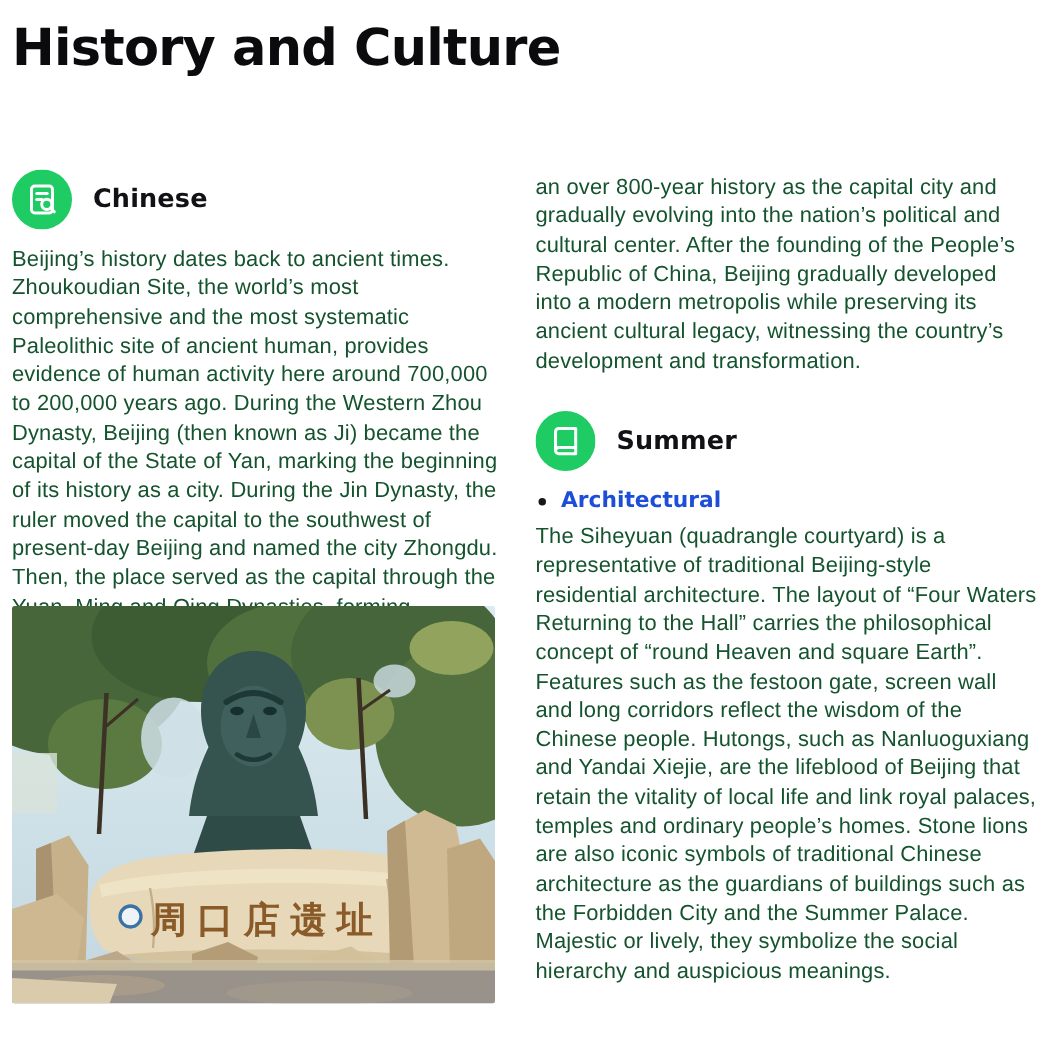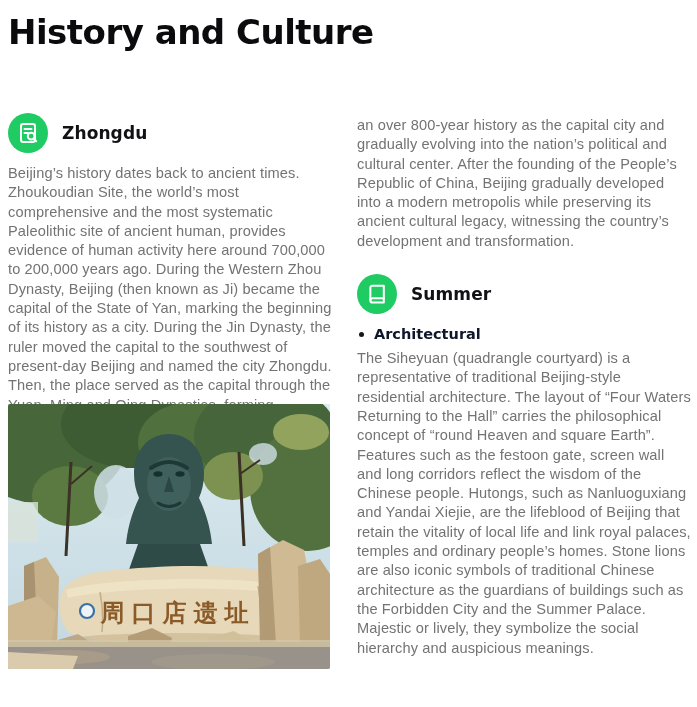--- a/index.html
+++ b/index.html
@@ -15,30 +15,30 @@
   .col{position:absolute;top:112px;}
   .col-left{left:8px;width:330px;}
   .col-right{left:357px;width:334px;}
   .section-header{display:flex;align-items:center;gap:14px;height:42px;margin:0 0 10px 0;}
   .icon-circle{width:40px;height:40px;flex:0 0 40px;display:block;}
   .section-heading{
     margin:0;font-family:"DejaVu Sans",sans-serif;font-weight:700;
     font-size:17px;color:#121216;letter-spacing:0.1px;
   }
   .body-text{
-    margin:0;font-size:14.6px;line-height:19.3px;color:#737373;
+    margin:0;font-size:14.6px;line-height:19.3px;color:#14532d;
     letter-spacing:0.12px;
   }
   .col-right .first-par{margin-top:4px;}
   .culture-header{margin-top:22px;}
   .bullet-row{display:flex;align-items:center;gap:10px;margin:11px 0 7px 2px;}
   .bullet-dot{width:5px;height:5px;border-radius:50%;background:#17171b;flex:0 0 5px;}
   .bullet-label{
     font-family:"DejaVu Sans",sans-serif;font-weight:700;
-    font-size:14.5px;color:#0f172a;
+    font-size:14.5px;color:#1d4ed8;
   }
   .photo{
     position:absolute;left:8px;top:404px;width:322px;height:265px;
     overflow:hidden;border-radius:2px;background:#cfdfe6;
   }
   .photo svg{display:block;}
   .inscription{
     font-family:"DejaVu Sans",sans-serif;font-weight:700;
   }
 </style>
@@ -56,21 +56,21 @@
           <circle cx="20" cy="20" r="20" fill="#1fcb63"></circle>
           <g stroke="#ffffff" stroke-width="2" fill="none" stroke-linecap="round" stroke-linejoin="round">
             <rect x="13" y="11" width="14" height="18" rx="2.2"></rect>
             <line x1="16.5" y1="16" x2="23.5" y2="16"></line>
             <line x1="16.5" y1="20" x2="20" y2="20"></line>
             <circle cx="23.2" cy="23.2" r="3.4" fill="#1fcb63"></circle>
             <line x1="25.7" y1="25.7" x2="28.2" y2="28.2"></line>
           </g>
         </svg>
       </span>
-      <h2 class="section-heading">Zhongdu</h2>
+      <h2 class="section-heading">Chinese</h2>
     </div>
     <p class="body-text">Beijing’s history dates back to ancient times. Zhoukoudian Site, the world’s most comprehensive and the most systematic Paleolithic site of ancient human, provides evidence of human activity here around 700,000 to 200,000 years ago. During the Western Zhou Dynasty, Beijing (then known as Ji) became the capital of the State of Yan, marking the beginning of its history as a city. During the Jin Dynasty, the ruler moved the capital to the southwest of present-day Beijing and named the city Zhongdu. Then, the place served as the capital through the Yuan, Ming and Qing Dynasties, forming</p>
   </div>
 
   <div class="photo">
     <svg width="322" height="265" viewBox="0 0 322 265">
       <defs>
         <linearGradient id="sky" x1="0" y1="0" x2="0" y2="1">
           <stop offset="0" stop-color="#dcebf0"></stop>
           <stop offset="1" stop-color="#c3d7e0"></stop>

